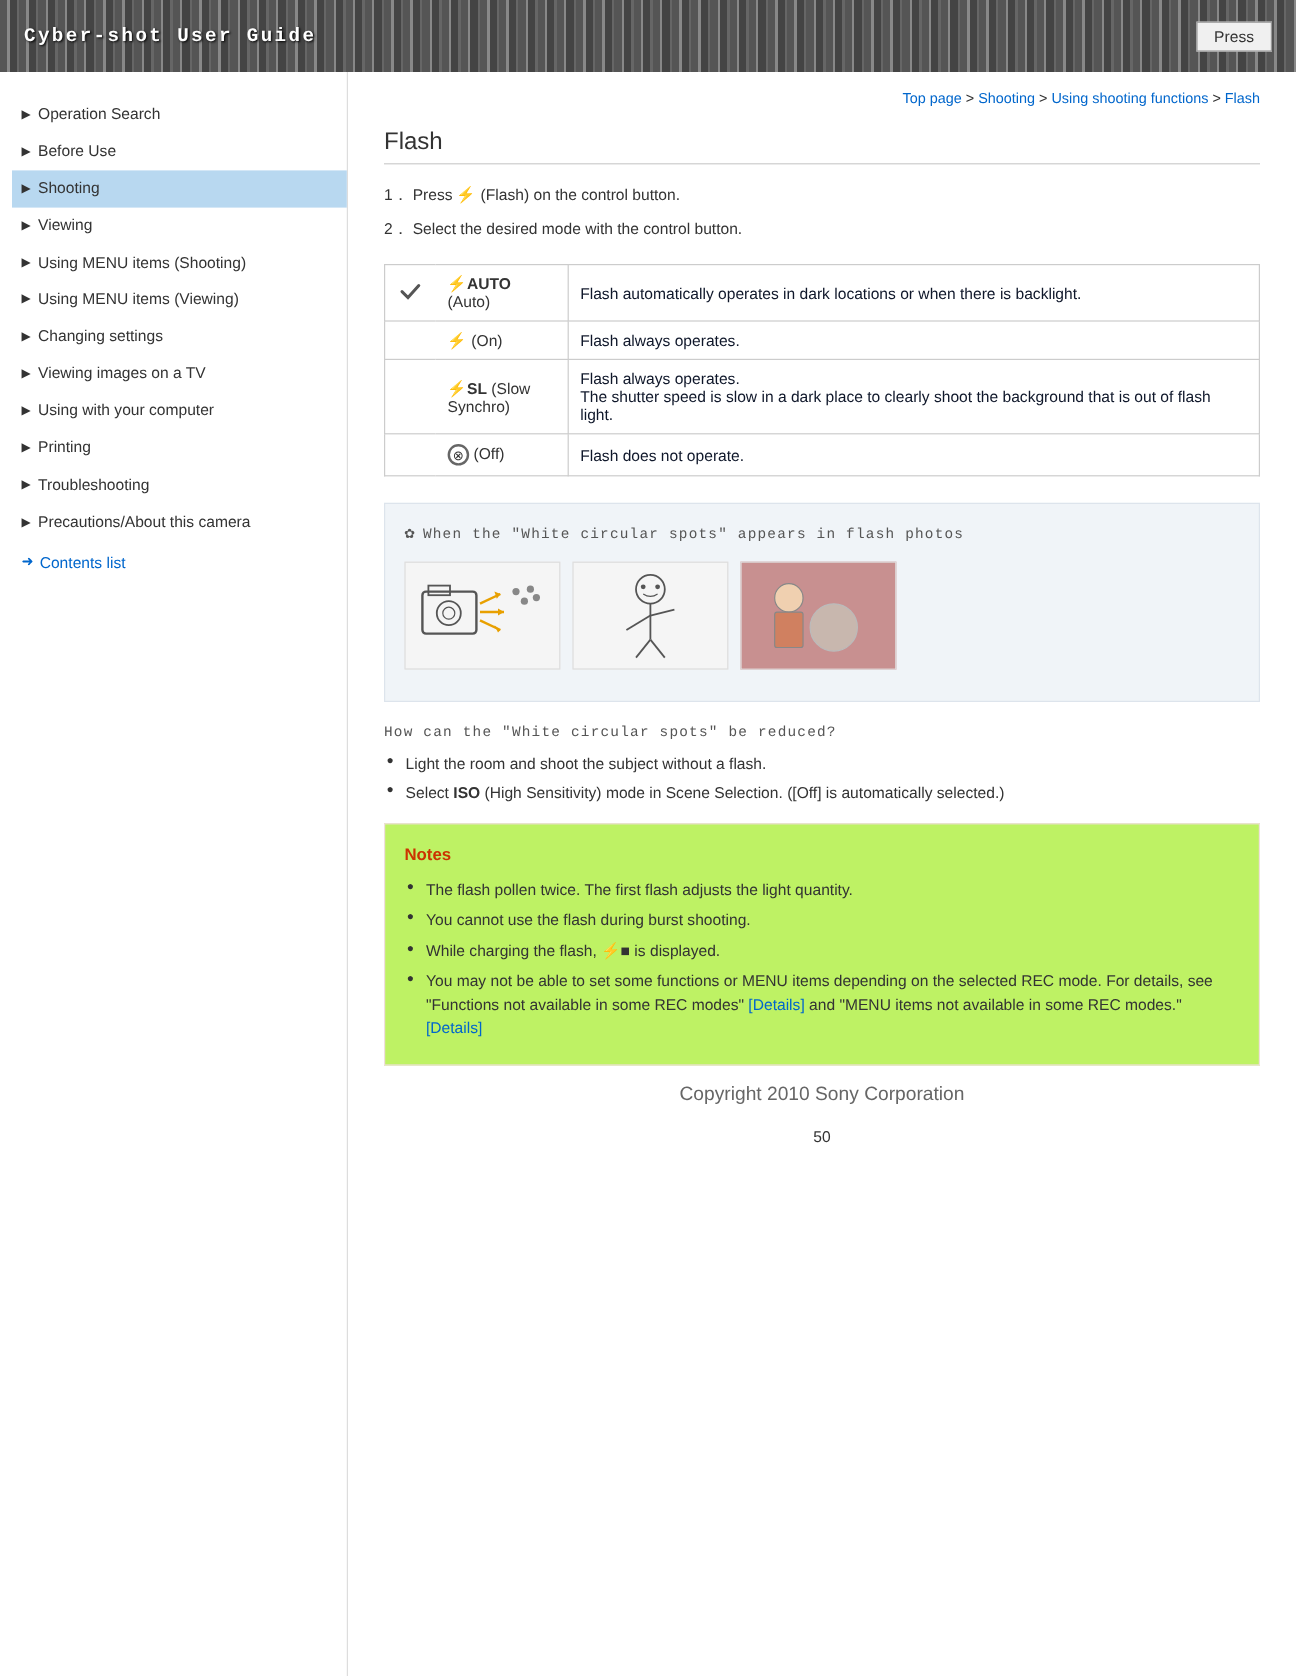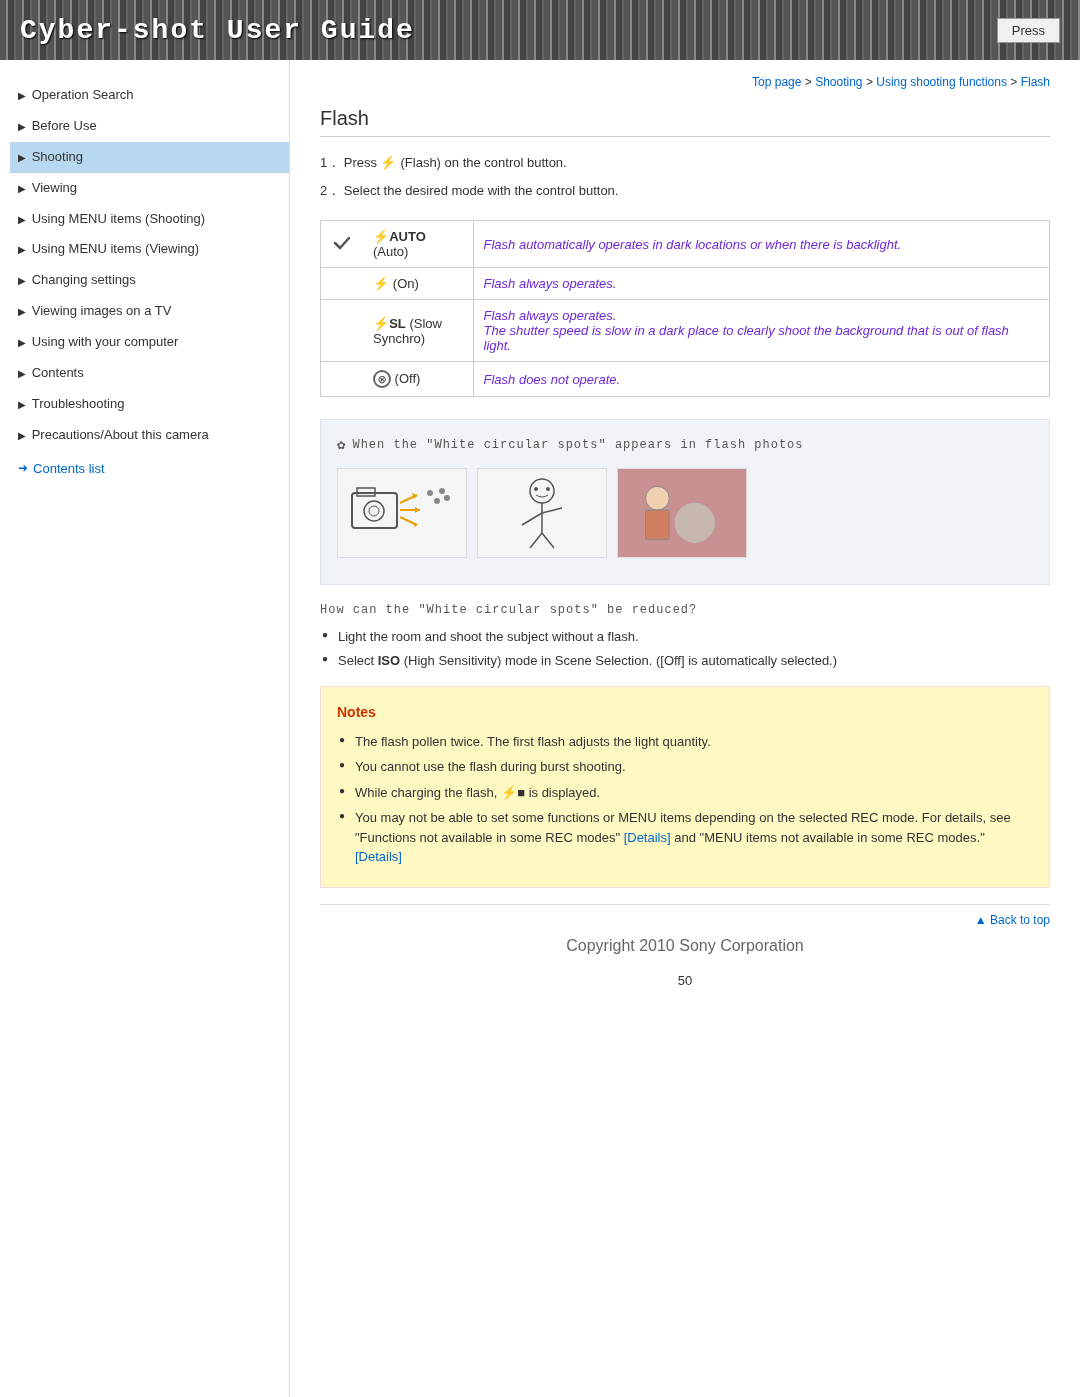--- a/index.html
+++ b/index.html
@@ -15,21 +15,21 @@
         #666 14px, #666 16px
       );
       padding: 12px 20px;
       display: flex;
       align-items: center;
       justify-content: space-between;
       min-height: 60px;
     }
     .header-title {
       font-family: 'Courier New', monospace;
-      font-size: 28px;
+      font-size: 16px;
       font-weight: bold;
       color: #fff;
       letter-spacing: 2px;
       text-shadow: 1px 1px 2px #000;
     }
     .print-btn {
       background: #f0f0f0;
       border: 1px solid #999;
       padding: 4px 14px;
       font-size: 13px;
@@ -133,22 +133,21 @@
       width: 32px;
       text-align: center;
       border-right: none;
     }
     .flash-table .mode-cell {
       width: 110px;
       border-left: none;
       font-weight: normal;
     }
     .flash-table .desc-cell {
-      color: #6d28d9;
-      font-style: italic;
+      color: #0f172a;
     }
 
     
     .tip-box {
       background: #f0f4f8;
       border: 1px solid #dde4ec;
       padding: 14px 16px;
       margin-bottom: 16px;
       font-size: 13px;
       line-height: 1.6;
@@ -195,21 +194,21 @@
       font-size: 12px;
       letter-spacing: 1px;
       color: #555;
       margin-bottom: 6px;
     }
     .bullet-list { list-style: none; padding-left: 0; }
     .bullet-list li { padding-left: 18px; position: relative; margin-bottom: 4px; }
     .bullet-list li::before { content: "●"; position: absolute; left: 2px; font-size: 10px; }
 
     .notes-box {
-      background: #fef9c3;
+      background: #bef264;
       border: 1px solid #f0dede;
       padding: 14px 16px;
       margin-bottom: 16px;
       font-size: 13px;
       line-height: 1.6;
     }
     .notes-title {
       color: #cc3300;
       font-weight: bold;
       margin-bottom: 8px;
@@ -286,21 +285,21 @@
     <div class="sidebar-item">
       <span class="sidebar-arrow">▶</span>
       <span>Viewing images on a TV</span>
     </div>
     <div class="sidebar-item">
       <span class="sidebar-arrow">▶</span>
       <span>Using with your computer</span>
     </div>
     <div class="sidebar-item">
       <span class="sidebar-arrow">▶</span>
-      <span>Contents</span>
+      <span>Printing</span>
     </div>
     <div class="sidebar-item">
       <span class="sidebar-arrow">▶</span>
       <span>Troubleshooting</span>
     </div>
     <div class="sidebar-item">
       <span class="sidebar-arrow">▶</span>
       <span>Precautions/About this camera</span>
     </div>
     <div class="contents-list-link">
@@ -452,20 +451,19 @@
     <div class="notes-box">
       <div class="notes-title">Notes</div>
       <ul class="notes-list">
         <li>The flash pollen twice. The first flash adjusts the light quantity.</li>
         <li>You cannot use the flash during burst shooting.</li>
         <li>While charging the flash, <strong>⚡■</strong> is displayed.</li>
         <li>You may not be able to set some functions or MENU items depending on the selected REC mode. For details, see "Functions not available in some REC modes" <a class="link">[Details]</a> and "MENU items not available in some REC modes." <a class="link">[Details]</a></li>
       </ul>
     </div>
 
-    <div class="back-to-top">▲ Back to top</div>
 
     <div class="copyright">Copyright 2010 Sony Corporation</div>
 
     <div class="page-number">50</div>
 
   </div>
 </div>
 
 </body></html>

